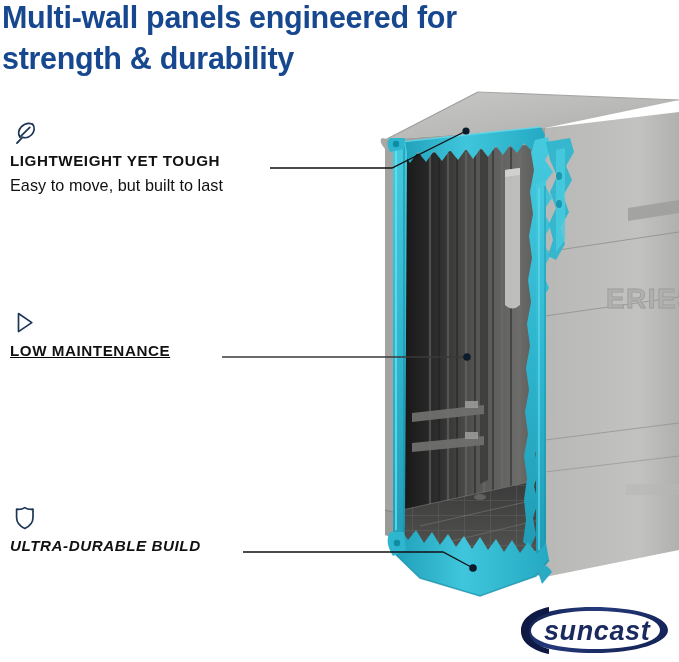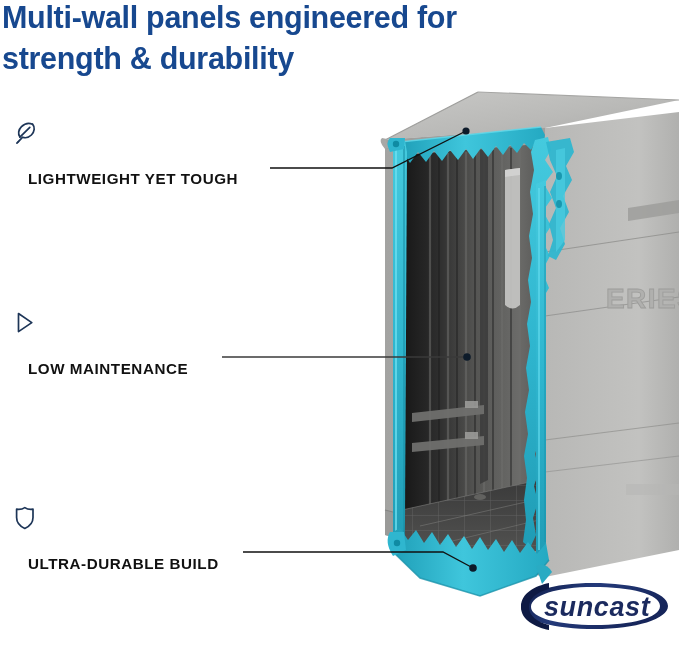--- a/index.html
+++ b/index.html
@@ -50,36 +50,36 @@
     display: block;
     color: #1d3557;
   }
   .feature svg { display: block; }
   .feature .f-title {
     font-size: 15.2px;
     font-weight: 700;
     color: #111111;
     letter-spacing: 0.55px;
     line-height: 1.15;
-    margin: 18px;
+    margin: 0;
     white-space: nowrap;
   }
   .feature .f-body {
     font-size: 16.2px;
     font-weight: 400;
     color: #111111;
     line-height: 1.33;
     letter-spacing: 0.05px;
     margin-top: 6px;
     white-space: pre-line;
   }
 
   #feature-1 { top: 118px; }
-  #feature-2 { top: 308px; }
-  #feature-3 { top: 503px; }
+  #feature-2 { top: 308px; text-decoration: underline; }
+  #feature-3 { top: 503px; font-style: italic; }
 
   
   #leaders {
     position: absolute;
     left: 0;
     top: 0;
     width: 679px;
     height: 662px;
     pointer-events: none;
   }
@@ -90,21 +90,21 @@
     left: 360px;
     top: 80px;
     width: 319px;
     height: 545px;
   }
 
   
   #logo {
     position: absolute;
     left: 497px;
-    top: 581px;
+    top: 605px;
     width: 180px;
     height: 52px;
   }
 </style>
 </head>
 <body>
 
 <div id="stage">
 
   <div class="headline">Multi-wall panels engineered for
@@ -305,20 +305,21 @@
   <div class="feature" id="feature-1">
     <span class="icon-wrap">
       <svg width="30" height="30" viewBox="0 0 30 30" fill="none" stroke="#1d3557" stroke-width="1.7" stroke-linecap="round" stroke-linejoin="round">
         <path d="M22.5 6.2c2.6 2.8 2.2 7.6-1.1 10.8-2.6 2.5-6.1 3.2-8.8 2.2l-4.2 4.4"></path>
         <path d="M22.5 6.2c-3.6-1.5-8.1-.4-11 2.5-3.1 3-3.8 7.4-1.6 10.2"></path>
         <path d="M9.9 19.1 19.8 9.3"></path>
         <path d="M8.4 23.6 6.9 25.2"></path>
       </svg>
     </span>
     <div class="f-title">LIGHTWEIGHT YET TOUGH</div>
+    <div class="f-body">Easy to move, but built to last</div>
   </div>
 
   <div class="feature" id="feature-2">
     <span class="icon-wrap">
       <svg width="30" height="30" viewBox="0 0 30 30" fill="none" stroke="#1d3557" stroke-width="1.7" stroke-linejoin="round">
         <path d="M8.5 5.5 21.8 14.6 8.5 23.6 Z"></path>
       </svg>
     </span>
     <div class="f-title">LOW MAINTENANCE</div>
   </div>

